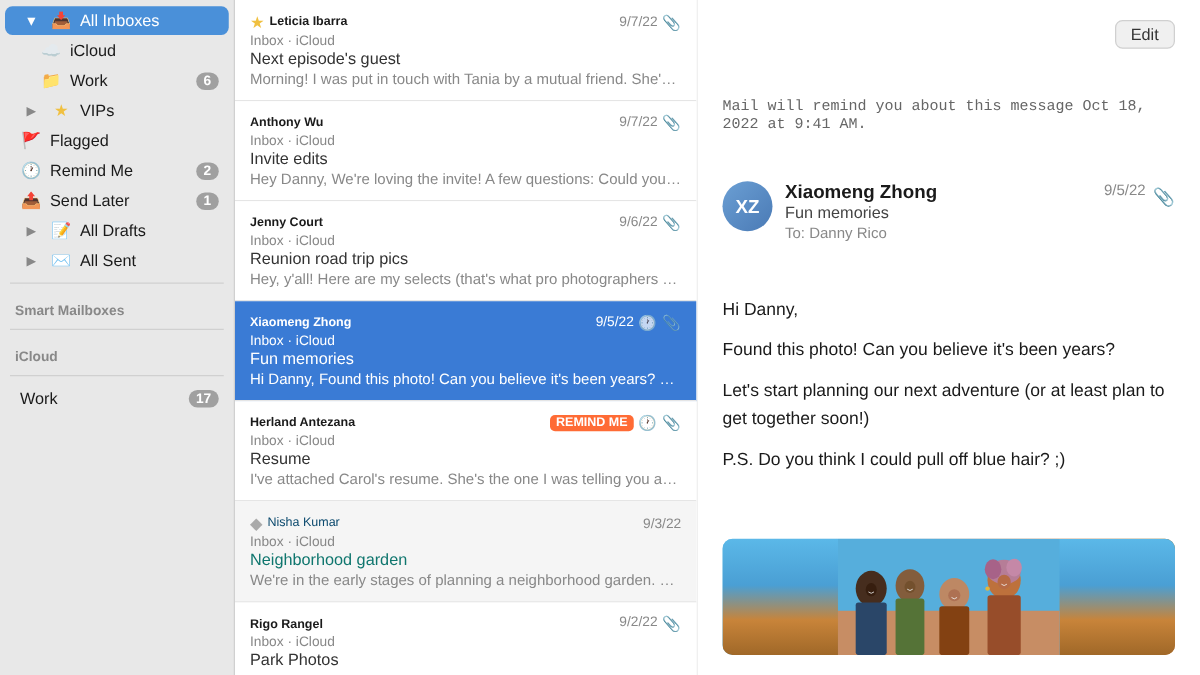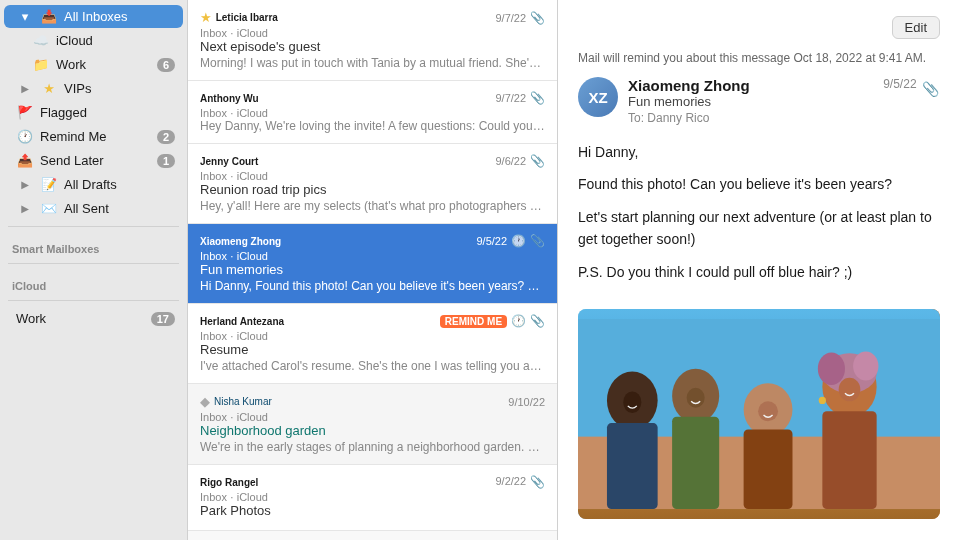--- a/index.html
+++ b/index.html
@@ -154,39 +154,41 @@
 
     
     .email-detail {
       flex: 1;
       background: white;
       height: 100%;
       overflow-y: auto;
       padding: 16px 20px;
       display: flex;
       flex-direction: column;
+      gap: 27px;
     }
     .detail-top-bar {
       display: flex;
       justify-content: flex-end;
       margin-bottom: 12px;
     }
     .edit-button {
       background: #f0f0f0;
       border: 1px solid #d0d0d0;
       border-radius: 6px;
       padding: 3px 12px;
       font-size: 13px;
       cursor: pointer;
       color: #333;
     }
     .detail-reminder-text {
       font-size: 12px;
       color: #666;
       margin-bottom: 12px;
+      font-family: Liberation Mono, monospace;
     }
     .detail-header {
       display: flex;
       align-items: flex-start;
       margin-bottom: 16px;
       gap: 10px;
     }
     .avatar {
       width: 40px;
       height: 40px;
@@ -385,20 +387,21 @@
 
   <div class="email-item">
     <div class="email-item-header">
       <span class="email-sender">Anthony Wu</span>
       <div style="display:flex; align-items:center; gap:4px;">
         <span class="email-date">9/7/22</span>
         <span class="attachment-icon">📎</span>
       </div>
     </div>
     <div class="email-meta">Inbox · iCloud</div>
+    <div class="email-subject">Invite edits</div>
     <div class="email-preview">Hey Danny, We're loving the invite! A few questions: Could you send the exact color codes you're proposing? We'd like to see...</div>
   </div>
 
   <div class="email-item">
     <div class="email-item-header">
       <span class="email-sender">Jenny Court</span>
       <div style="display:flex; align-items:center; gap:4px;">
         <span class="email-date">9/6/22</span>
         <span class="attachment-icon">📎</span>
       </div>
@@ -435,21 +438,21 @@
     <div class="email-subject">Resume</div>
     <div class="email-preview">I've attached Carol's resume. She's the one I was telling you about. She may not have quite as much experience as you're lo...</div>
   </div>
 
   <div class="email-item" style="background:#f5f5f5;">
     <div class="email-item-header">
       <div style="display:flex; align-items:center; gap:4px;">
         <span style="color:#aaa; font-size:13px;">◆</span>
         <span class="email-sender" style="color:#0c4a6e; font-weight:500;">Nisha Kumar</span>
       </div>
-      <span class="email-date">9/10/22</span>
+      <span class="email-date">9/3/22</span>
     </div>
     <div class="email-meta">Inbox · iCloud</div>
     <div class="email-subject" style="color:#0f766e;">Neighborhood garden</div>
     <div class="email-preview">We're in the early stages of planning a neighborhood garden. Each family would be in charge of a plot. Bring your own wateri...</div>
   </div>
 
   <div class="email-item">
     <div class="email-item-header">
       <span class="email-sender">Rigo Rangel</span>
       <div style="display:flex; gap:4px;">

